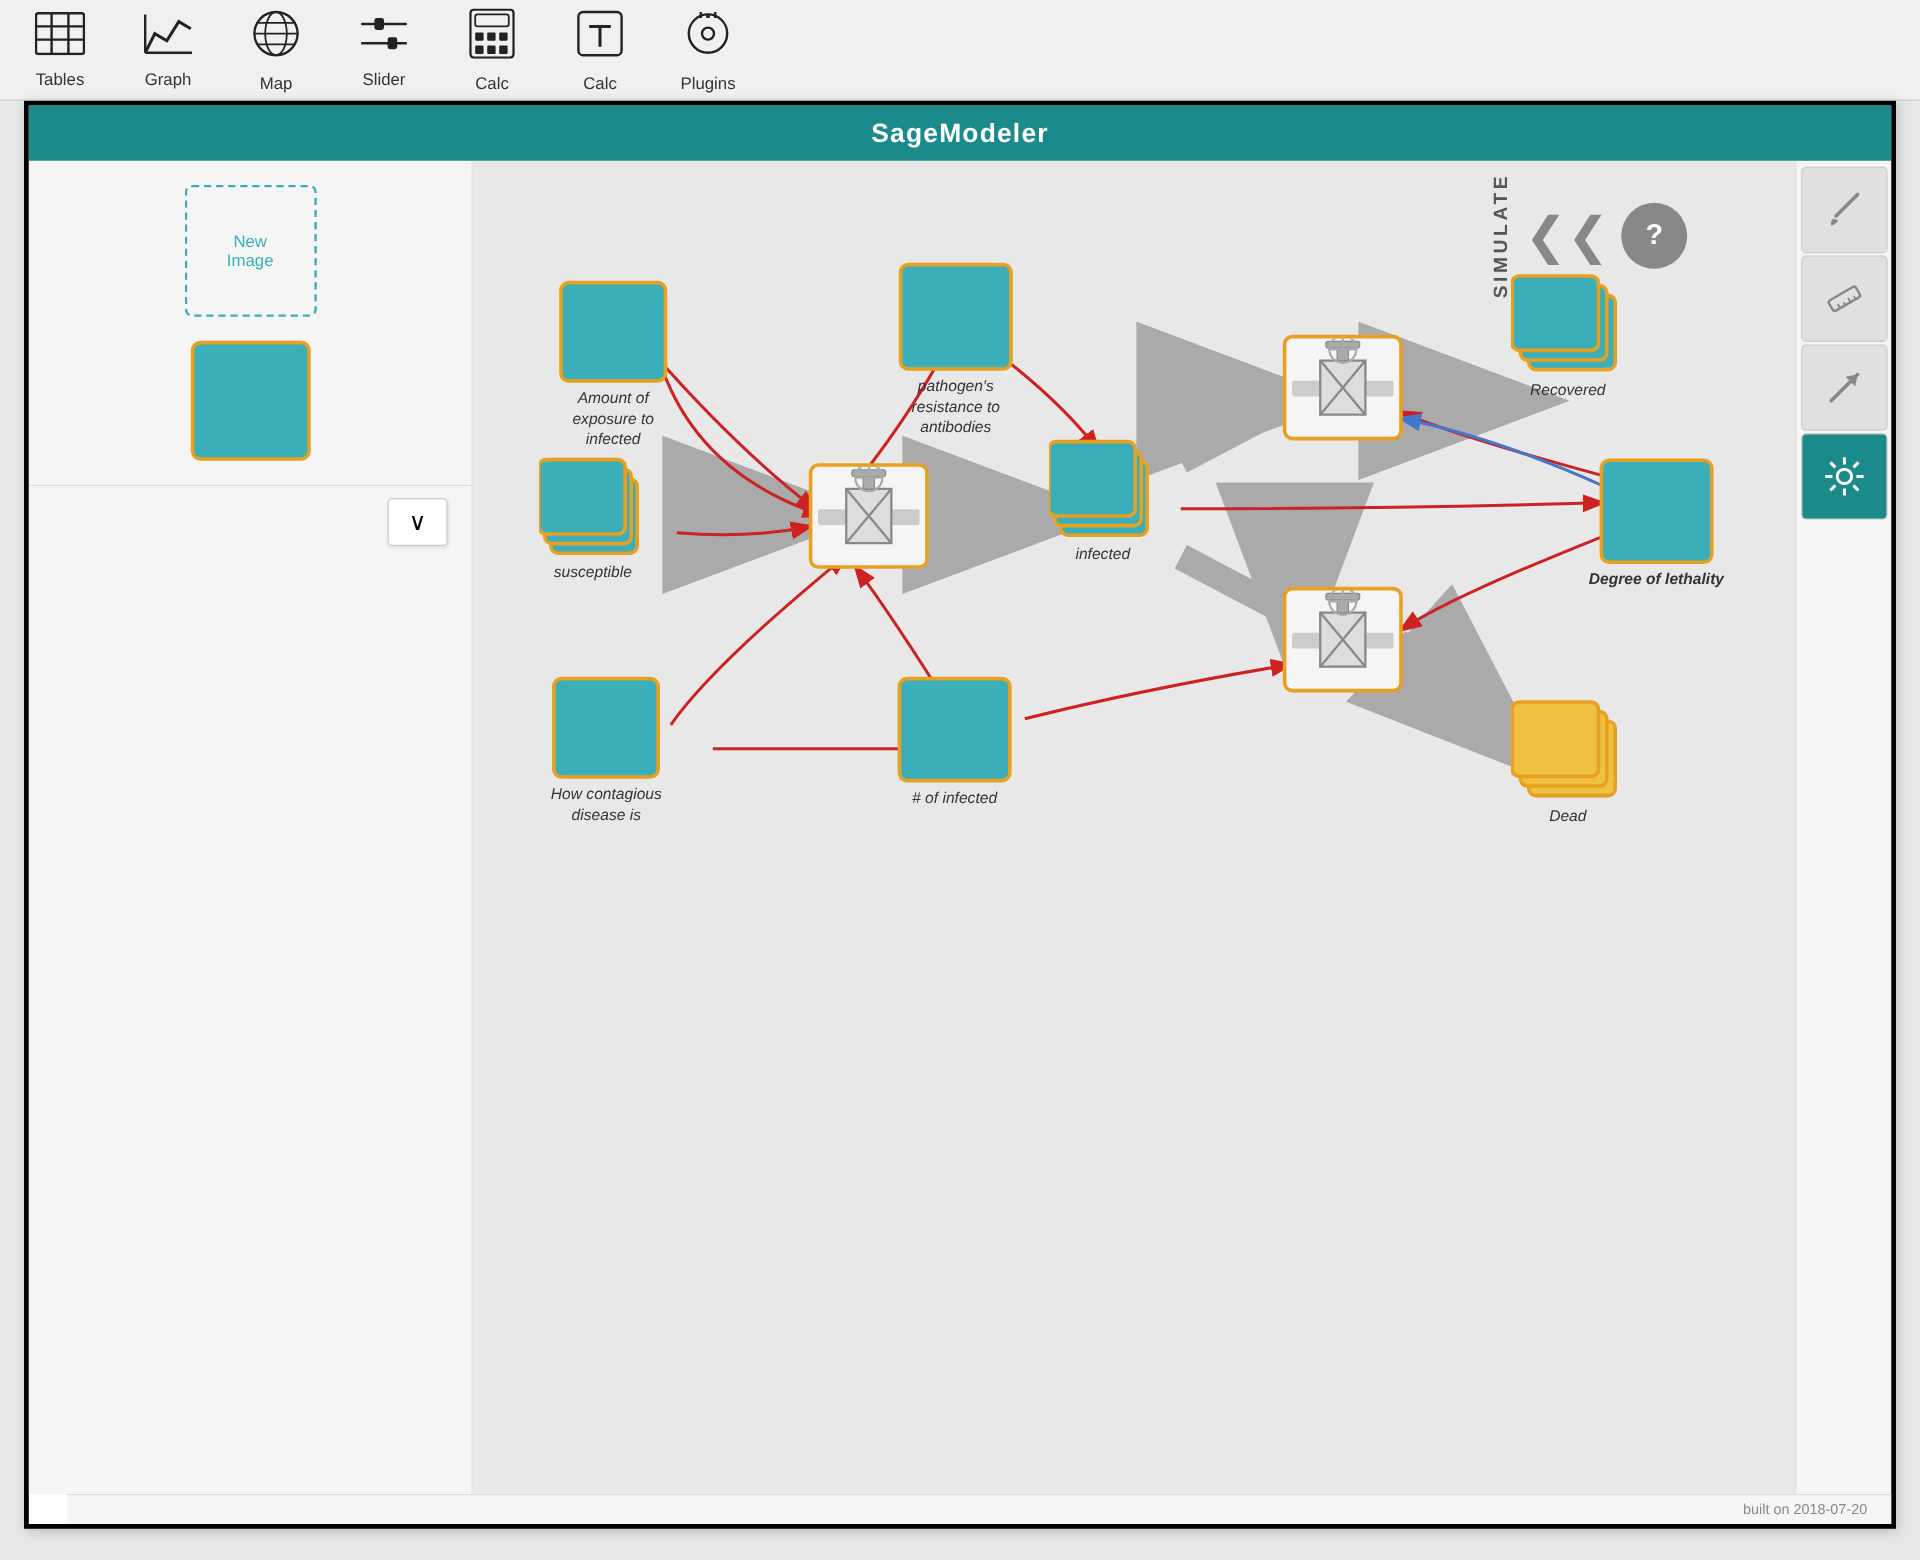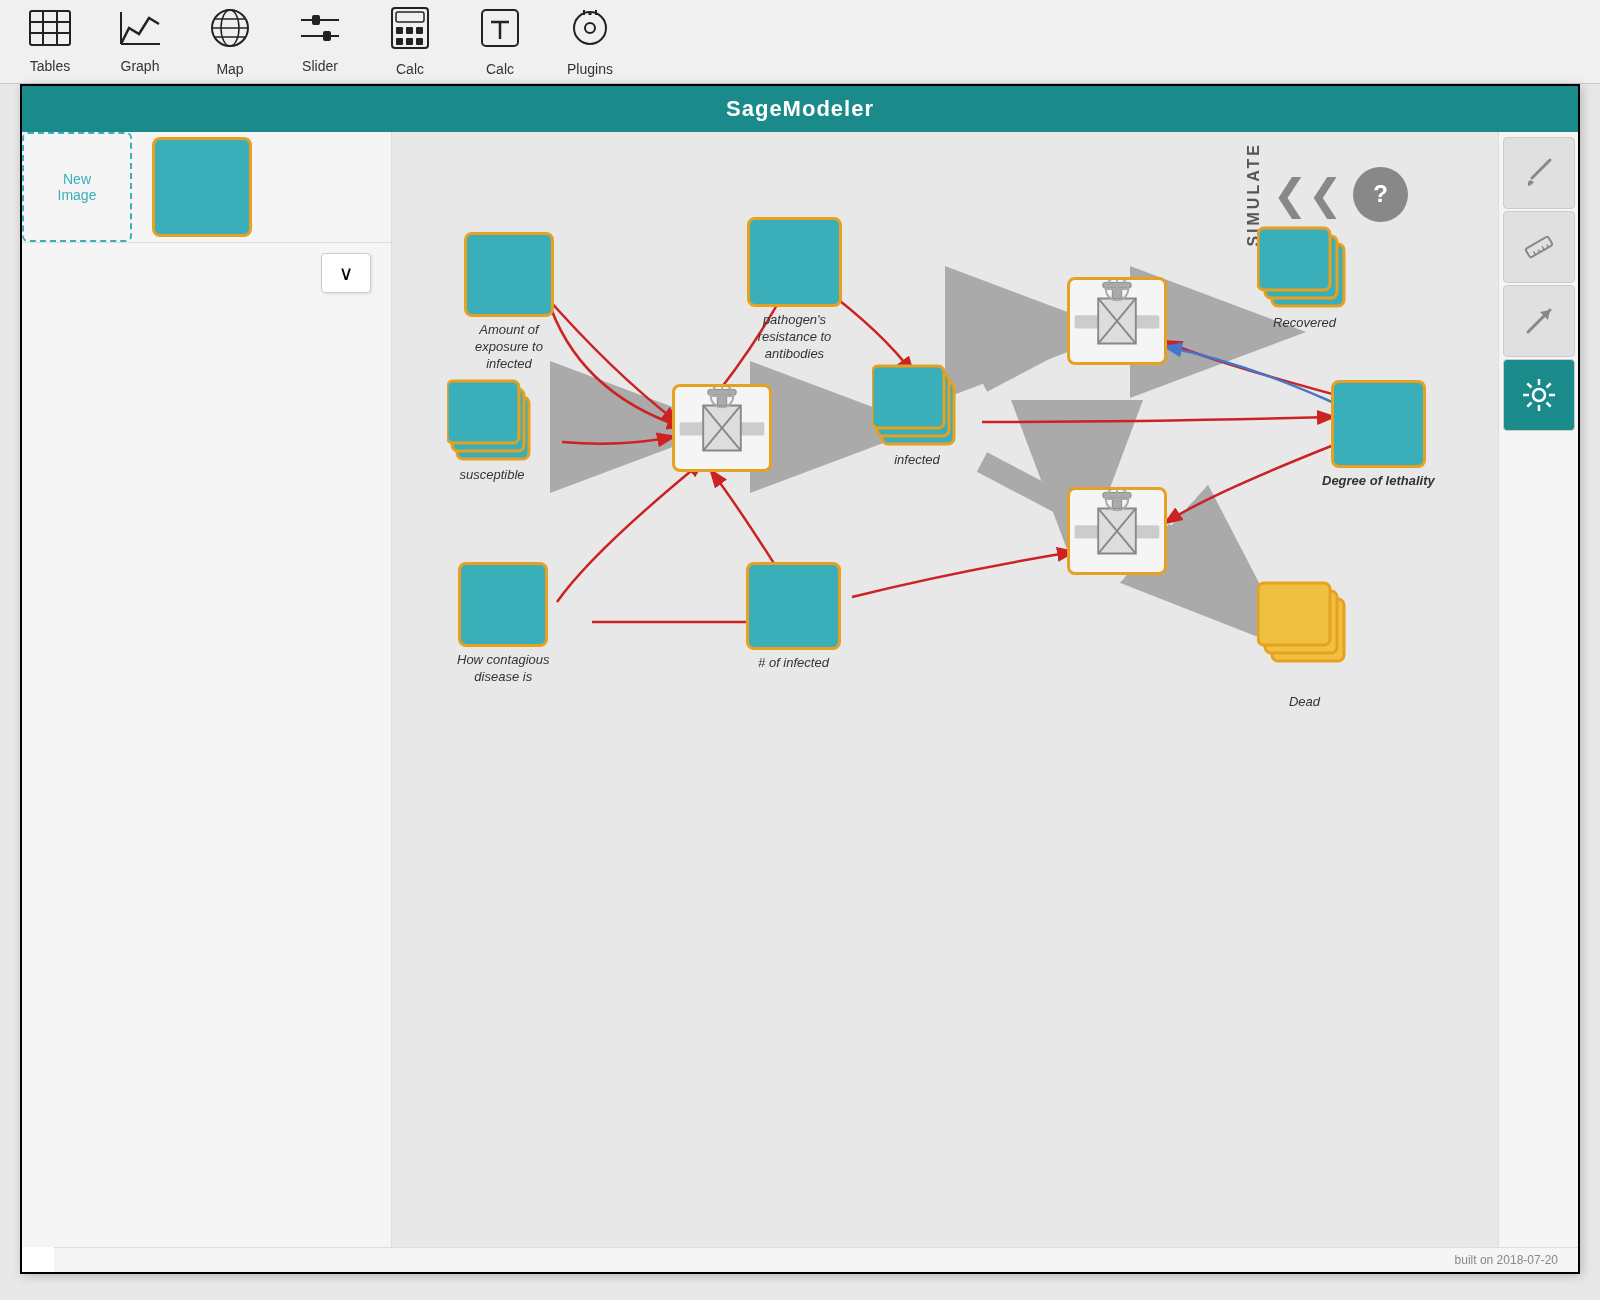--- a/index.html
+++ b/index.html
@@ -30,21 +30,21 @@
     .toolbar-item .label {
       font-size: 14px;
       color: #333;
     }
 
     
     #app {
       display: flex;
       flex-direction: column;
       height: calc(1300px - 110px);
-      border: 2px solid #000000;
+      border: 4px solid #000000;
       margin: 0 20px;
       background: #fff;
       box-shadow: 2px 2px 10px rgba(0,0,0,0.2);
     }
 
     
     #titlebar {
       background: #1a8a8a;
       color: white;
       text-align: center;
@@ -65,21 +65,23 @@
     #palette {
       width: 370px;
       background: #f5f5f5;
       border-right: 1px solid #ddd;
       display: flex;
       flex-direction: column;
     }
     #palette-nodes {
       display: flex;
       align-items: center;
+      padding: 20px;
       gap: 20px;
+      flex-direction: column;
     }
     .palette-new-image {
       width: 110px;
       height: 110px;
       border: 2px dashed #3aafb9;
       border-radius: 6px;
       display: flex;
       align-items: center;
       justify-content: center;
       text-align: center;
@@ -533,21 +535,21 @@
 
       <div class="node" style="left:354px; top:430px;">
         <div class="node-box node-teal" style="width:95px;height:88px;">
           <svg viewBox="0 0 95 88" width="95" height="88">
             <rect x="5" y="5" width="85" height="78" rx="6" fill="#3aafb9"></rect>
           </svg>
         </div>
         <div class="node-label"># of infected</div>
       </div>
 
-      <div class="node" style="left:865px; top:445px;gap:24px;">
+      <div class="node" style="left:865px; top:445px;">
         <div class="node-box" style="width:95px;height:88px;background:transparent;border:none;">
           <svg viewBox="0 0 95 88" width="95" height="88">
             <rect x="15" y="22" width="72" height="62" rx="6" fill="#f0c040" stroke="#e8a020" stroke-width="3"></rect>
             <rect x="8" y="14" width="72" height="62" rx="6" fill="#f0c040" stroke="#e8a020" stroke-width="3"></rect>
             <rect x="1" y="6" width="72" height="62" rx="6" fill="#f0c040" stroke="#e8a020" stroke-width="3"></rect>
           </svg>
         </div>
         <div class="node-label">Dead</div>
       </div>
 

